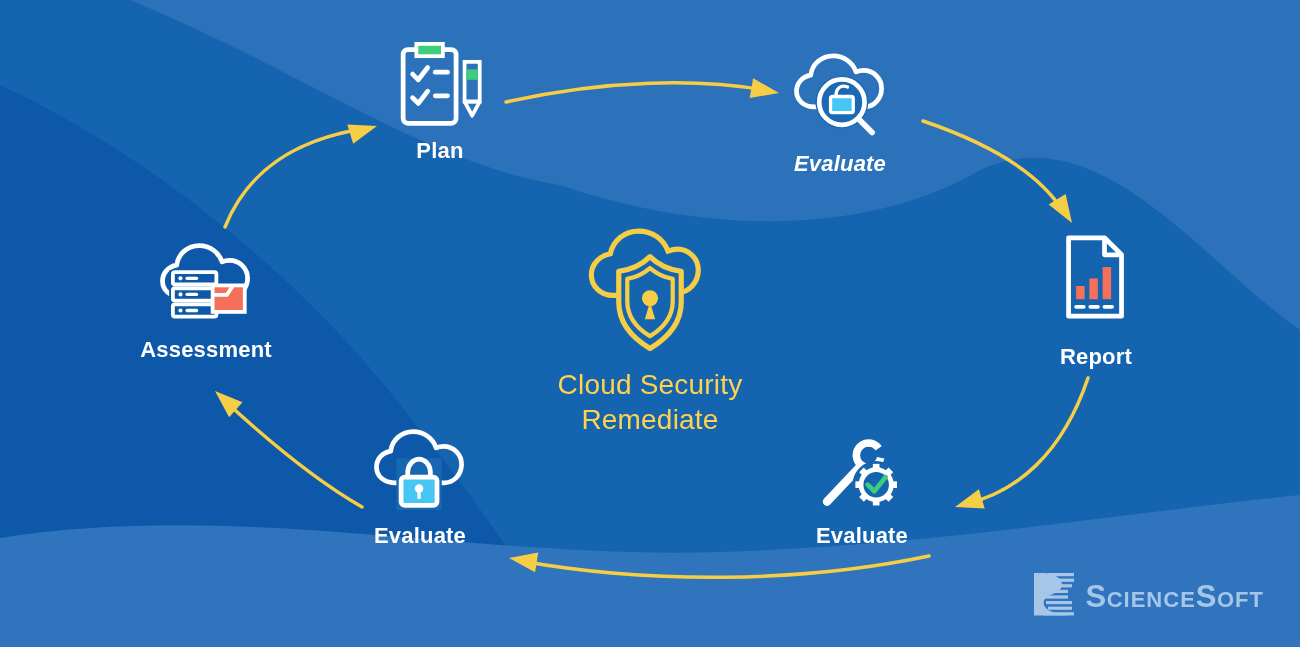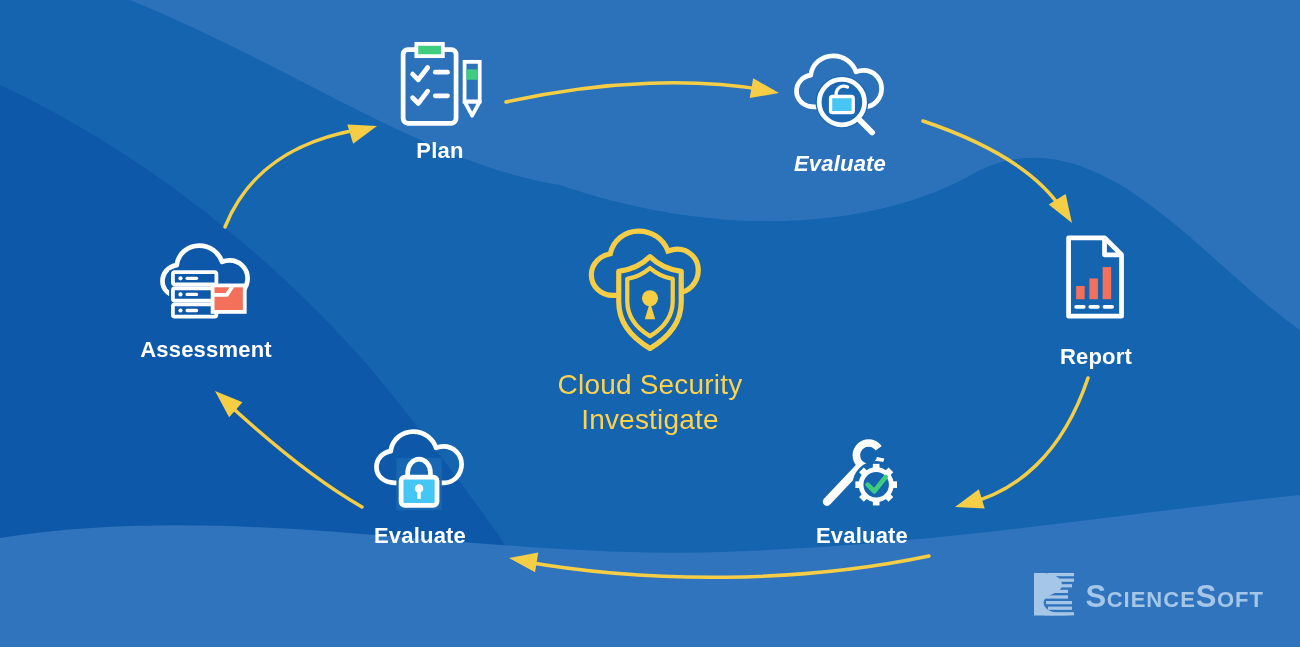--- a/index.html
+++ b/index.html
@@ -70,21 +70,21 @@
         <path d="M104,82 C116,82 126,71 126,58 C126,46 116,36 104,36 C100,36 97,37 94,38 C89,25 77,17 63,17 C48,17 36,27 33,41 C22,43 13,52 13,63 C13,75 23,85 36,85 L44,85" fill="none" stroke="#F6CE45" stroke-width="5.5" stroke-linecap="round"></path>
         <rect x="40" y="54" width="70" height="66" fill="#1464B0"></rect>
         <path d="M75,44 C66,53 54,58 42,59.5 L42,92 C42,115 58,131 75,141 C92,131 108,115 108,92 L108,59.5 C96,58 84,53 75,44 Z" fill="#1464B0" stroke="#F6CE45" stroke-width="5.5" stroke-linejoin="round"></path>
         <path d="M75,56 C68,62 59,66 51,67.5 L51,91 C51,108 62,120 75,128 C88,120 99,108 99,91 L99,67.5 C91,66 82,62 75,56 Z" fill="none" stroke="#F6CE45" stroke-width="4.5" stroke-linejoin="round"></path>
         <circle cx="75" cy="88" r="8.5" fill="#F6CE45"></circle>
         <path d="M75,92 L69.5,110 L80.5,110 Z" fill="#F6CE45"></path>
       </svg>
     </span>
     <div class="center-title">
       <div>Cloud Security</div>
-      <div>Investigate</div>
+      <div>Remediate</div>
     </div>
   </div>
 
   <div class="stage" style="left:355px;top:39px;">
     <span class="icon">
       <svg width="104" height="92" viewBox="0 0 110 97">
         <rect x="16" y="11" width="56" height="78" rx="5" fill="none" stroke="#fff" stroke-width="5"></rect>
         <rect x="30" y="5" width="28" height="13" fill="#3ECC7E" stroke="#fff" stroke-width="4"></rect>
         <polyline points="26,37 32,43 42,30" fill="none" stroke="#fff" stroke-width="5" stroke-linecap="round" stroke-linejoin="round"></polyline>
         <line x1="50" y1="35" x2="63" y2="35" stroke="#fff" stroke-width="5" stroke-linecap="round"></line>

